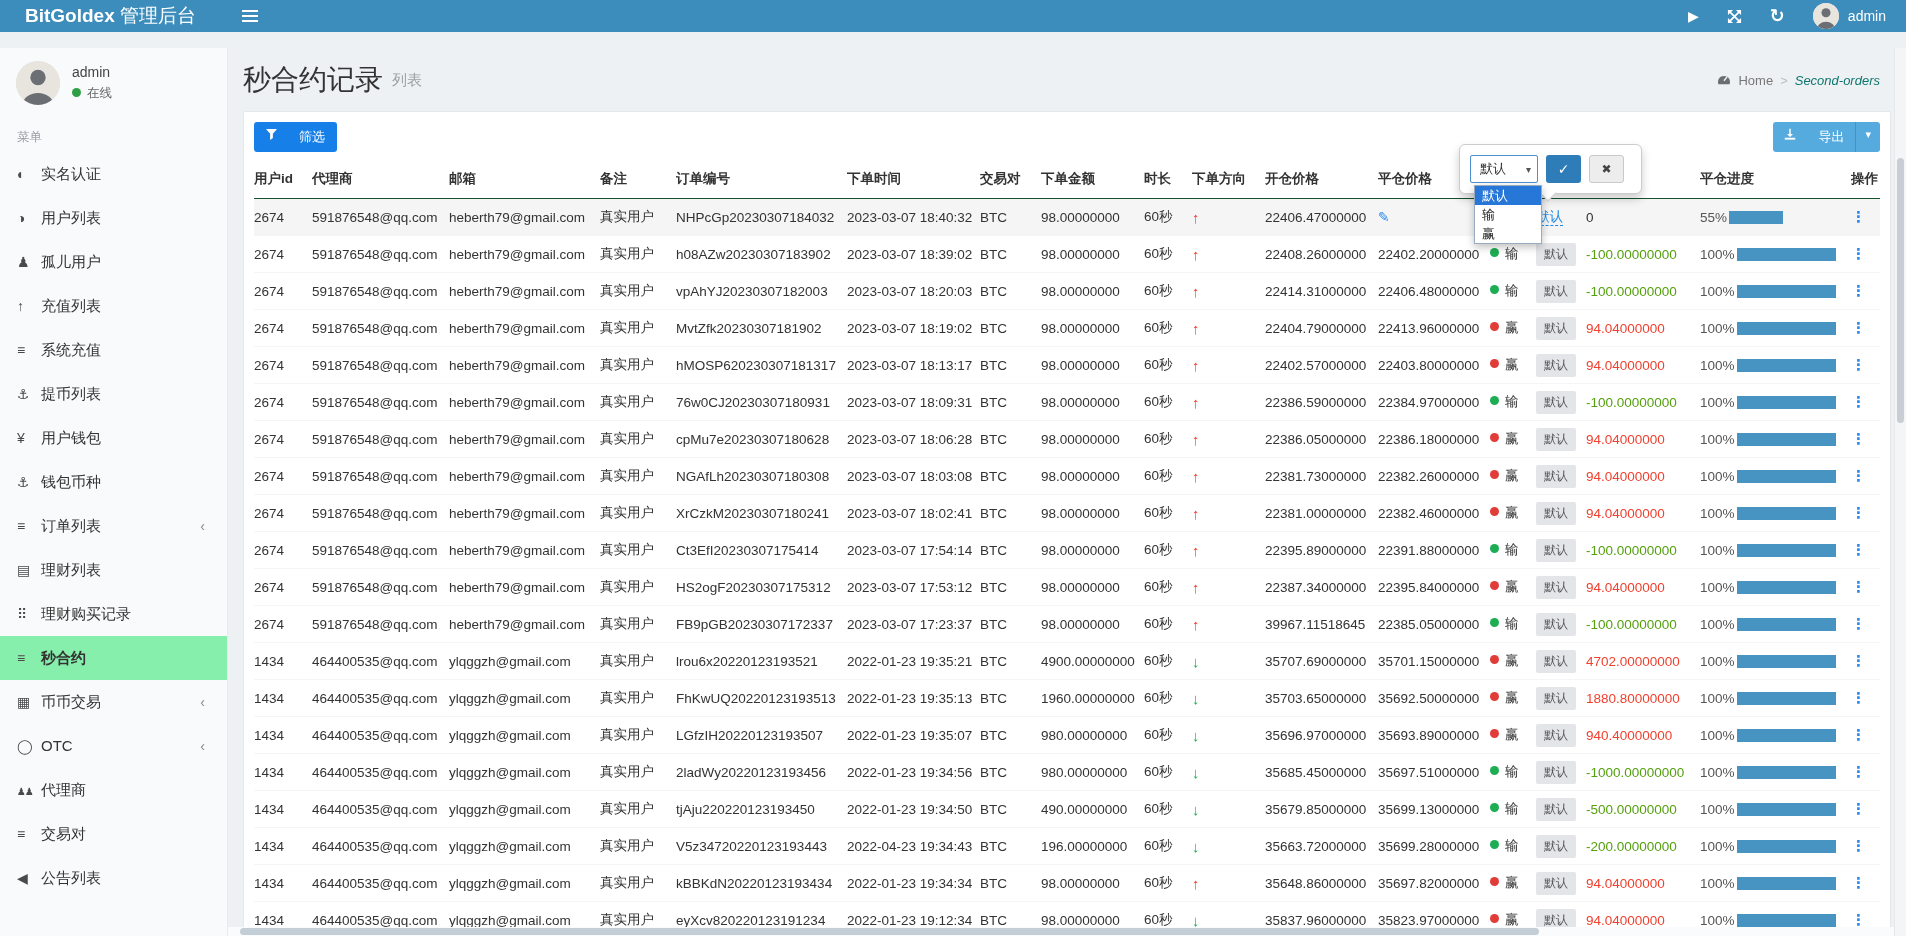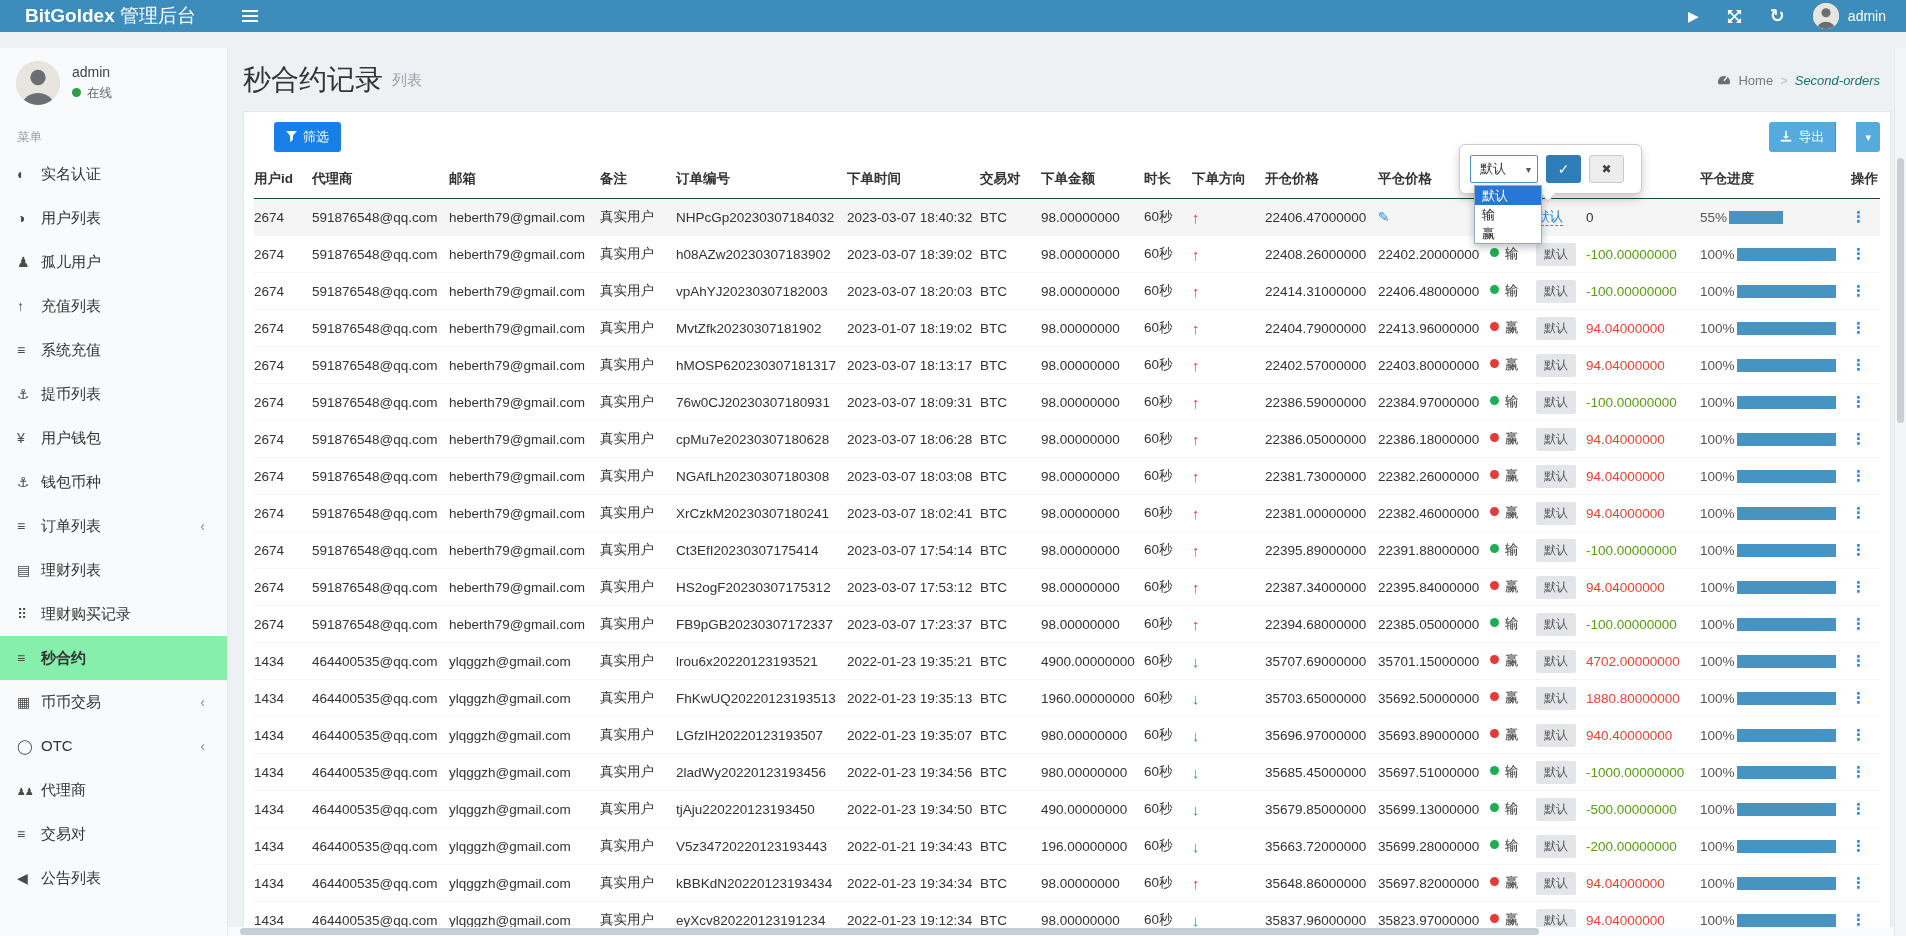--- a/index.html
+++ b/index.html
@@ -41,21 +41,21 @@
   .main { position:absolute; left:228px; top:48px; right:0; bottom:0; display:flex; flex-direction:column; overflow:hidden; }
   .page-header { display:flex; align-items:center; padding:13px 26px 12px 15px; }
   .page-title { font-size:28px; color:#333; font-weight:normal; }
   .page-sub { font-size:15px; color:#9aa0a6; margin-left:9px; }
   .breadcrumb { margin-left:auto; font-size:13px; color:#777; display:flex; align-items:center; gap:7px; }
   .breadcrumb .cur { color:#0f766e;font-style:italic; }
   .panel { flex:1; margin:0 15px; background:#fff; border:1px solid #e5e8eb; border-radius:2px;
     padding:10px 10px 0; overflow:hidden; position:relative; }
   .toolbar { height:38px; display:flex; align-items:flex-start; }
   .btn { border:none; border-radius:3px; font-size:13px; color:#fff; cursor:pointer;
-    display:inline-flex; align-items:center; gap:6px; font-family:inherit;margin-left:20px; }
+    display:inline-flex; gap:22px; font-family:inherit; }
   .btn-filter { background:#1780e8; padding:6px 12px; }
   .btn-export-group { margin-left:auto; display:flex; }
   .btn-export { background:#55aade; padding:6px 11px; border-radius:3px 0 0 3px; border-right:1px solid #3f94cc; }
   .btn-export-caret { background:#55aade; padding:6px 9px; border-radius:0 3px 3px 0; color:#fff; font-size:11px; }
 
   
   table { width:100%; border-collapse:collapse; table-layout:fixed; font-size:13.5px; color:#333; }
   th { text-align:left; font-weight:bold; padding:10px 4px 10px 0; border-bottom:1px solid #14532d; white-space:nowrap; overflow:hidden; }
   td { height:37px; padding:0 4px 0 0; border-bottom:1px solid #f4f5f7; white-space:nowrap; overflow:hidden; }
   tr.hovered td { background:#f5f5f5; }
@@ -309,21 +309,21 @@
             <td><span class="p-neg">-100.00000000</span></td>
             <td><span class="pct">100%</span><span class="ptrack"><span class="pfill" style="display:block;width:100%"></span></span></td>
             <td class="c-op"><span class="dots">⋮</span></td>
           </tr>
           <tr>
             <td>2674</td>
             <td>591876548@qq.com</td>
             <td>heberth79@gmail.com</td>
             <td>真实用户</td>
             <td>MvtZfk20230307181902</td>
-            <td>2023-01-07 18:19:02</td>
+            <td>2023-03-07 18:19:02</td>
             <td>BTC</td>
             <td>98.00000000</td>
             <td>60秒</td>
             <td><span class="arrow-up">↑</span></td>
             <td>22404.79000000</td>
             <td>22413.96000000</td>
             <td><span class="res-dot win"></span><span>赢</span></td>
             <td><span class="badge-def">默认</span></td>
             <td><span class="p-pos">94.04000000</span></td>
             <td><span class="pct">100%</span><span class="ptrack"><span class="pfill" style="display:block;width:100%"></span></span></td>
@@ -466,21 +466,21 @@
             <td>2674</td>
             <td>591876548@qq.com</td>
             <td>heberth79@gmail.com</td>
             <td>真实用户</td>
             <td>FB9pGB20230307172337</td>
             <td>2023-03-07 17:23:37</td>
             <td>BTC</td>
             <td>98.00000000</td>
             <td>60秒</td>
             <td><span class="arrow-up">↑</span></td>
-            <td>22394.68000000</td>
+            <td>39967.11518645</td>
             <td>22385.05000000</td>
             <td><span class="res-dot lose"></span><span>输</span></td>
             <td><span class="badge-def">默认</span></td>
             <td><span class="p-neg">-100.00000000</span></td>
             <td><span class="pct">100%</span><span class="ptrack"><span class="pfill" style="display:block;width:100%"></span></span></td>
             <td class="c-op"><span class="dots">⋮</span></td>
           </tr>
           <tr>
             <td>1434</td>
             <td>464400535@qq.com</td>
@@ -575,21 +575,21 @@
             <td><span class="p-neg">-500.00000000</span></td>
             <td><span class="pct">100%</span><span class="ptrack"><span class="pfill" style="display:block;width:100%"></span></span></td>
             <td class="c-op"><span class="dots">⋮</span></td>
           </tr>
           <tr>
             <td>1434</td>
             <td>464400535@qq.com</td>
             <td>ylqggzh@gmail.com</td>
             <td>真实用户</td>
             <td>V5z34720220123193443</td>
-            <td>2022-01-21 19:34:43</td>
+            <td>2022-04-23 19:34:43</td>
             <td>BTC</td>
             <td>196.00000000</td>
             <td>60秒</td>
             <td><span class="arrow-down">↓</span></td>
             <td>35663.72000000</td>
             <td>35699.28000000</td>
             <td><span class="res-dot lose"></span><span>输</span></td>
             <td><span class="badge-def">默认</span></td>
             <td><span class="p-neg">-200.00000000</span></td>
             <td><span class="pct">100%</span><span class="ptrack"><span class="pfill" style="display:block;width:100%"></span></span></td>

